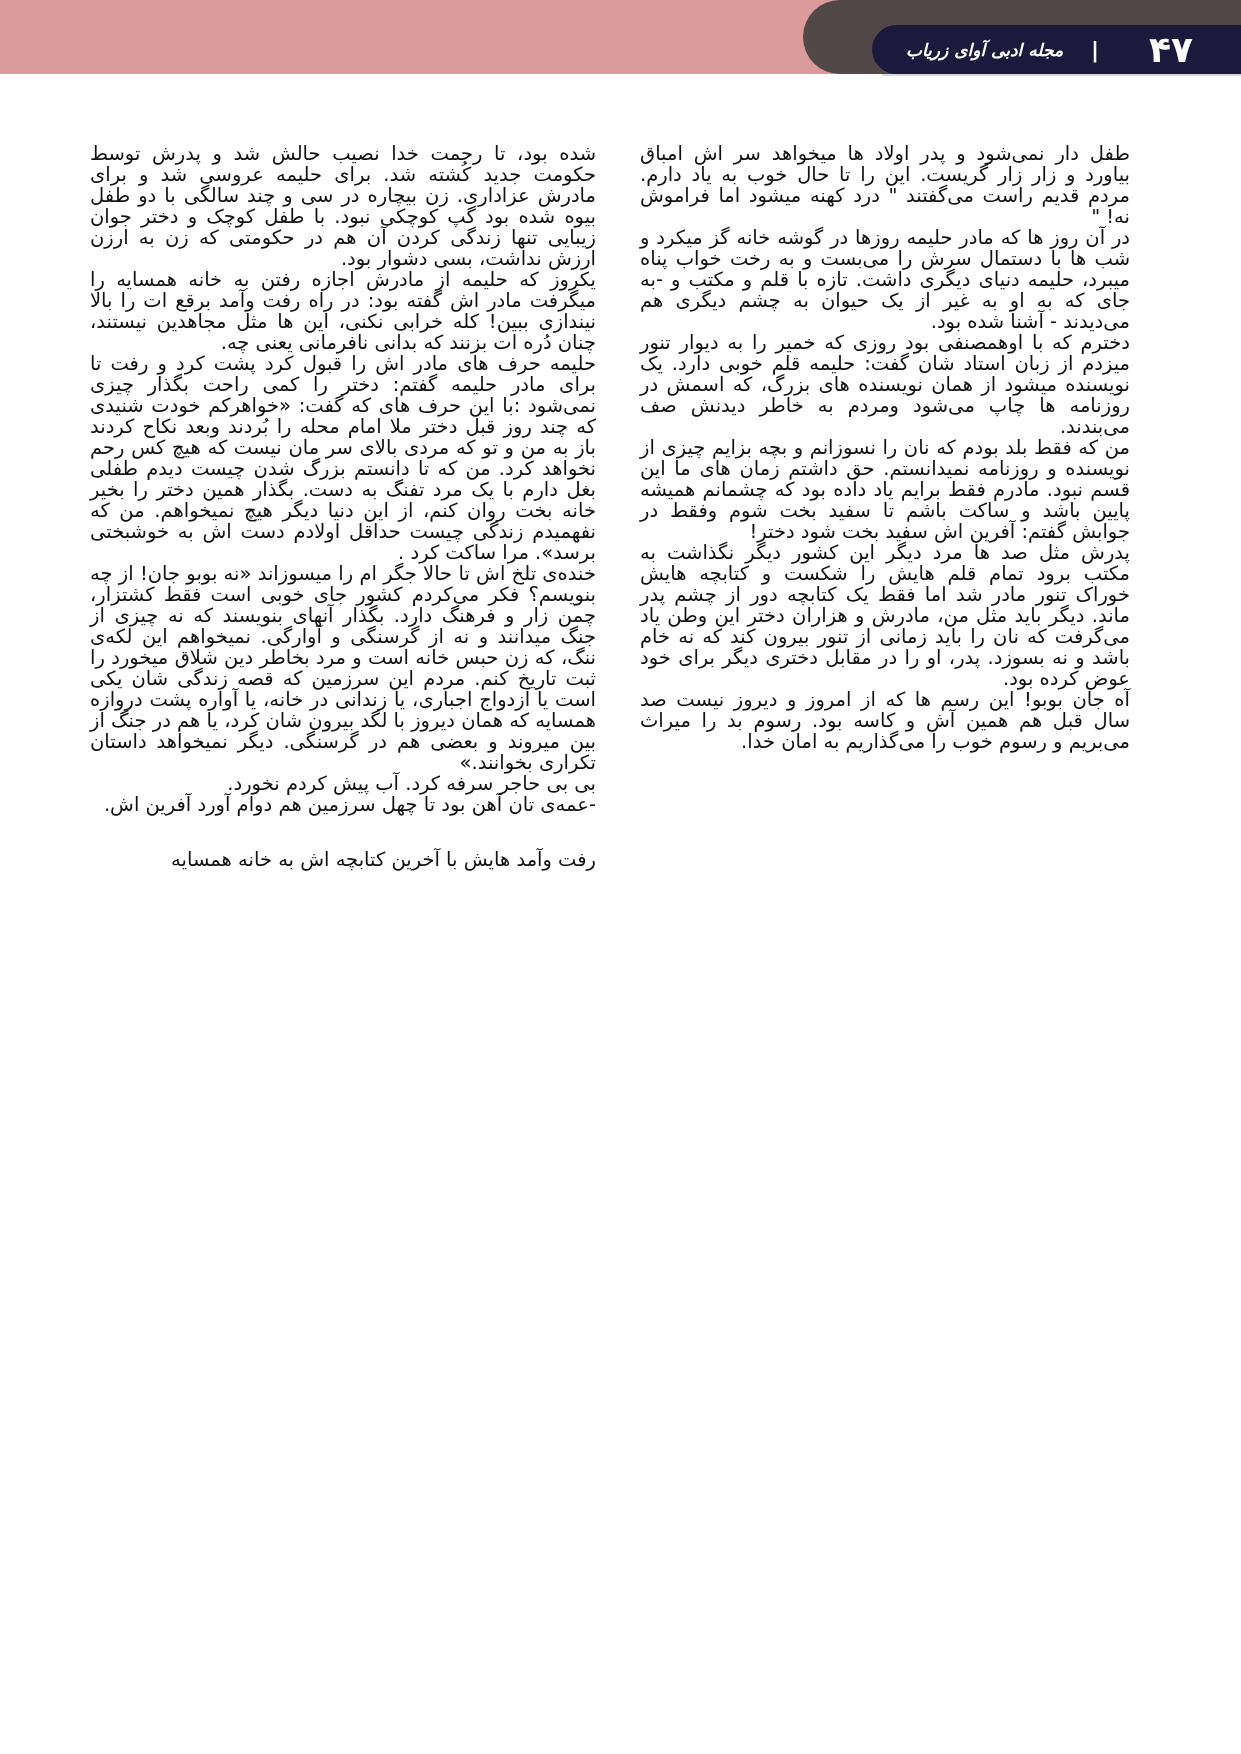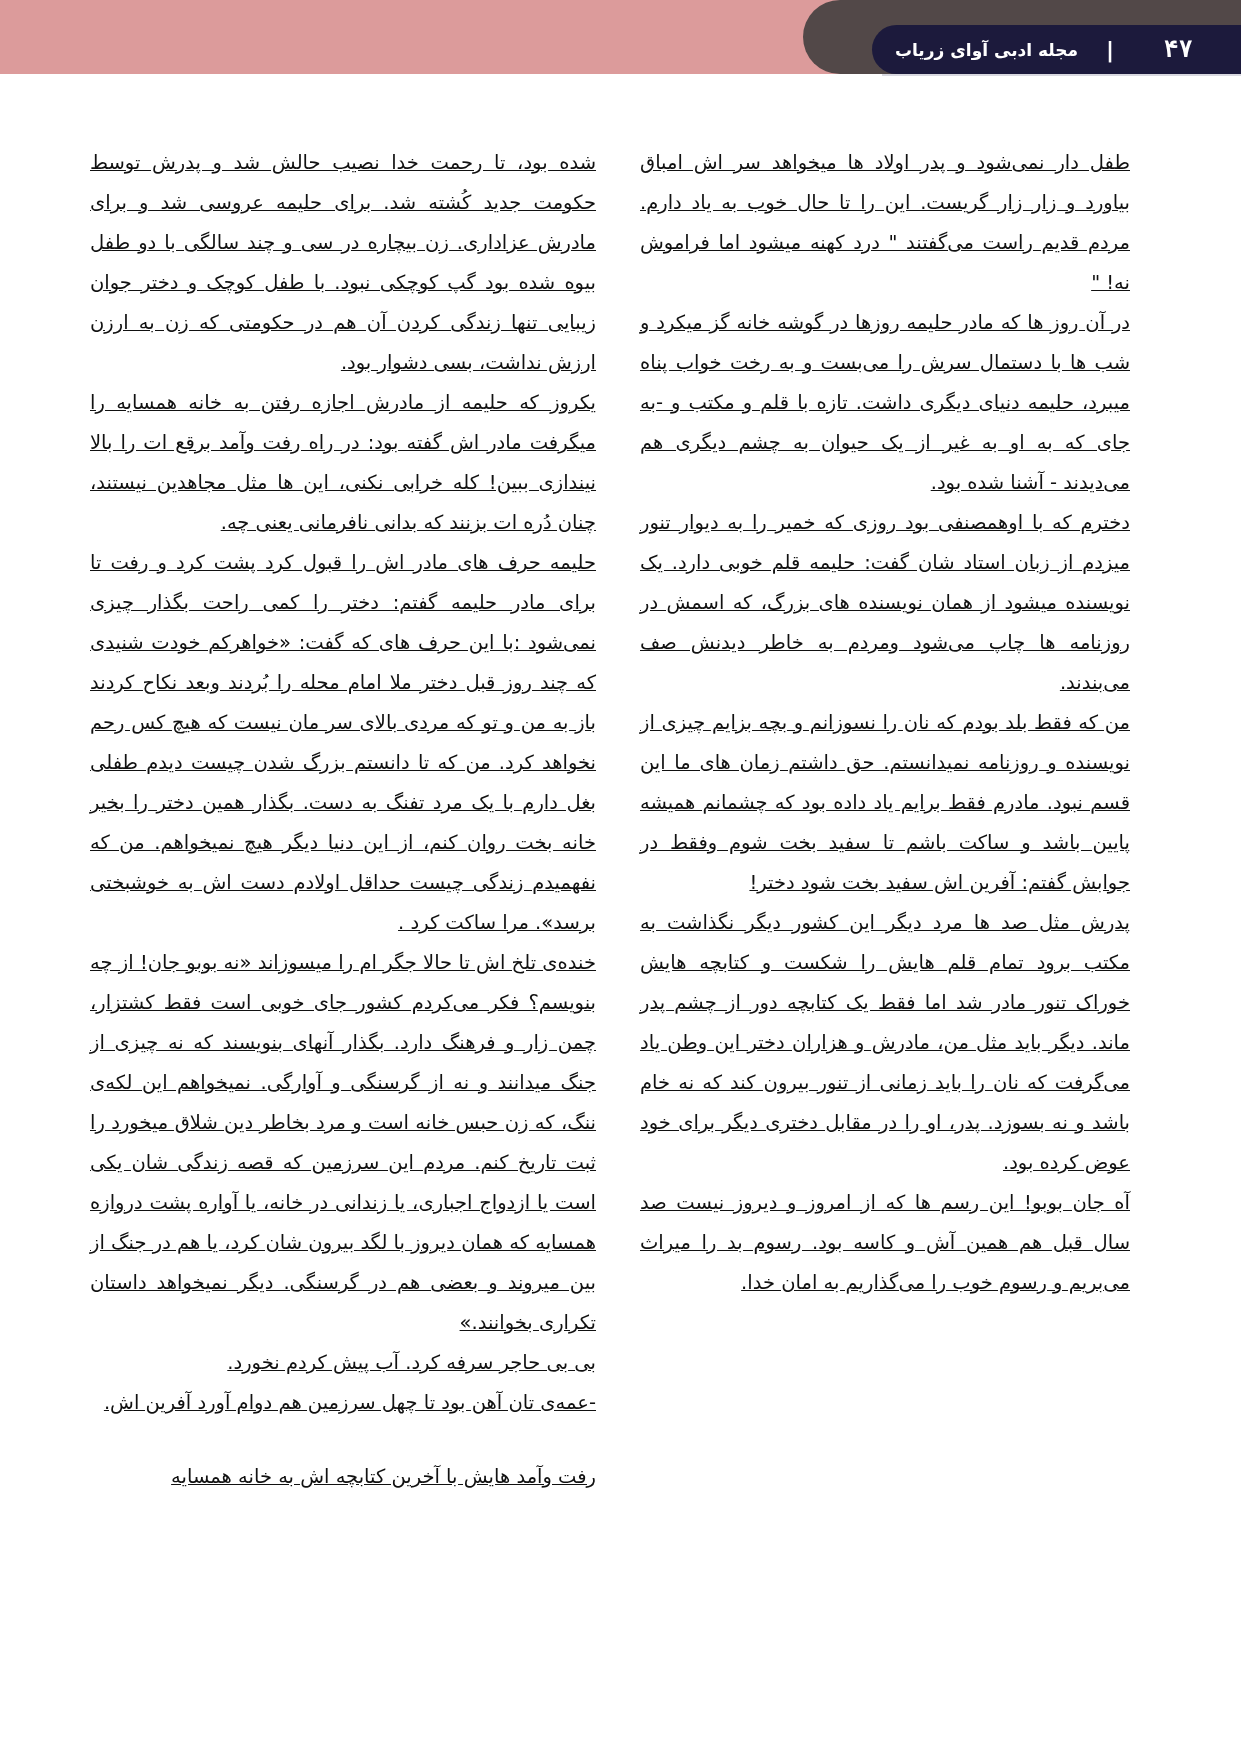--- a/index.html
+++ b/index.html
@@ -5,27 +5,27 @@
     html, body { margin: 0; padding: 0; }
     body {
       width: 1241px; height: 1754px; background: #ffffff; position: relative; overflow: hidden;
       font-family: "DejaVu Sans", sans-serif; color: #111111;
     }
     .hdr-pink { position: absolute; left: 0; top: 0; width: 1241px; height: 74px; background: #dc9b9b; }
     .hdr-brown { position: absolute; left: 803px; top: 0; width: 438px; height: 74px; background: #524848; border-radius: 37px 0 0 37px; }
     .hdr-navy { position: absolute; left: 872px; top: 25px; width: 369px; height: 49px; background: #1c1a3c; border-radius: 25px 0 0 25px; }
     .hdr-line { position: absolute; left: 882px; top: 74px; width: 359px; height: 2px; background: #d8d8e0; }
     .hdr-content { position: absolute; right: 48px; top: 25px; height: 49px; display: flex; flex-direction: row-reverse; align-items: center; direction: rtl; color: #ffffff; font-weight: bold; }
-    .page-num { font-size: 24px; margin-left: 50px; font-family: Liberation Mono, monospace; }
+    .page-num { font-size: 36px; margin-left: 50px; }
     .sep { font-size: 22px; margin-left: 28px; }
-    .mag-title { font-size: 17px; }
+    .mag-title { font-size: 17px; font-style: italic; }
     .hdr-content { flex-direction: row; }
     .col {
       position: absolute; top: 143px; direction: rtl; text-align: justify; text-align-last: right;
-      font-size: 19.5px; line-height: 40px; font-family: "DejaVu Sans", sans-serif; text-decoration: underline;
+      font-size: 19.5px; line-height: 21px; font-family: "DejaVu Sans", sans-serif;
     }
     .col-right { left: 640px; width: 490px; }
     .col-left { left: 90px; width: 506px; }
     .col p { margin: 0; }
     .col p.gap { margin-top: 34px; }
   </style>
 </head>
 <body>
 
 <div class="hdr-pink"></div>

